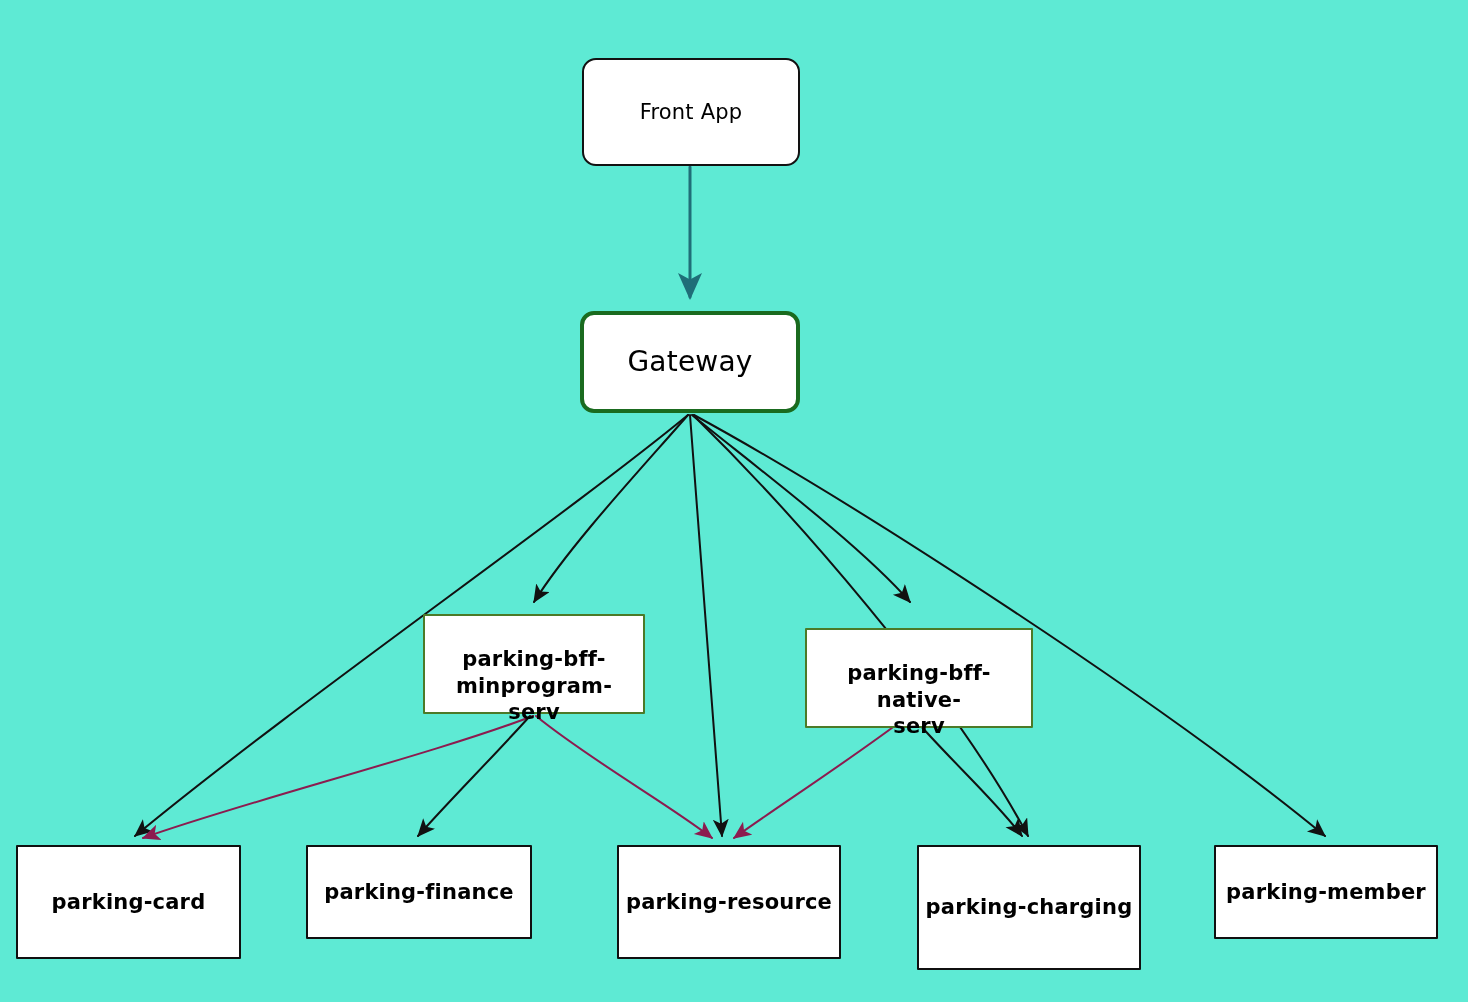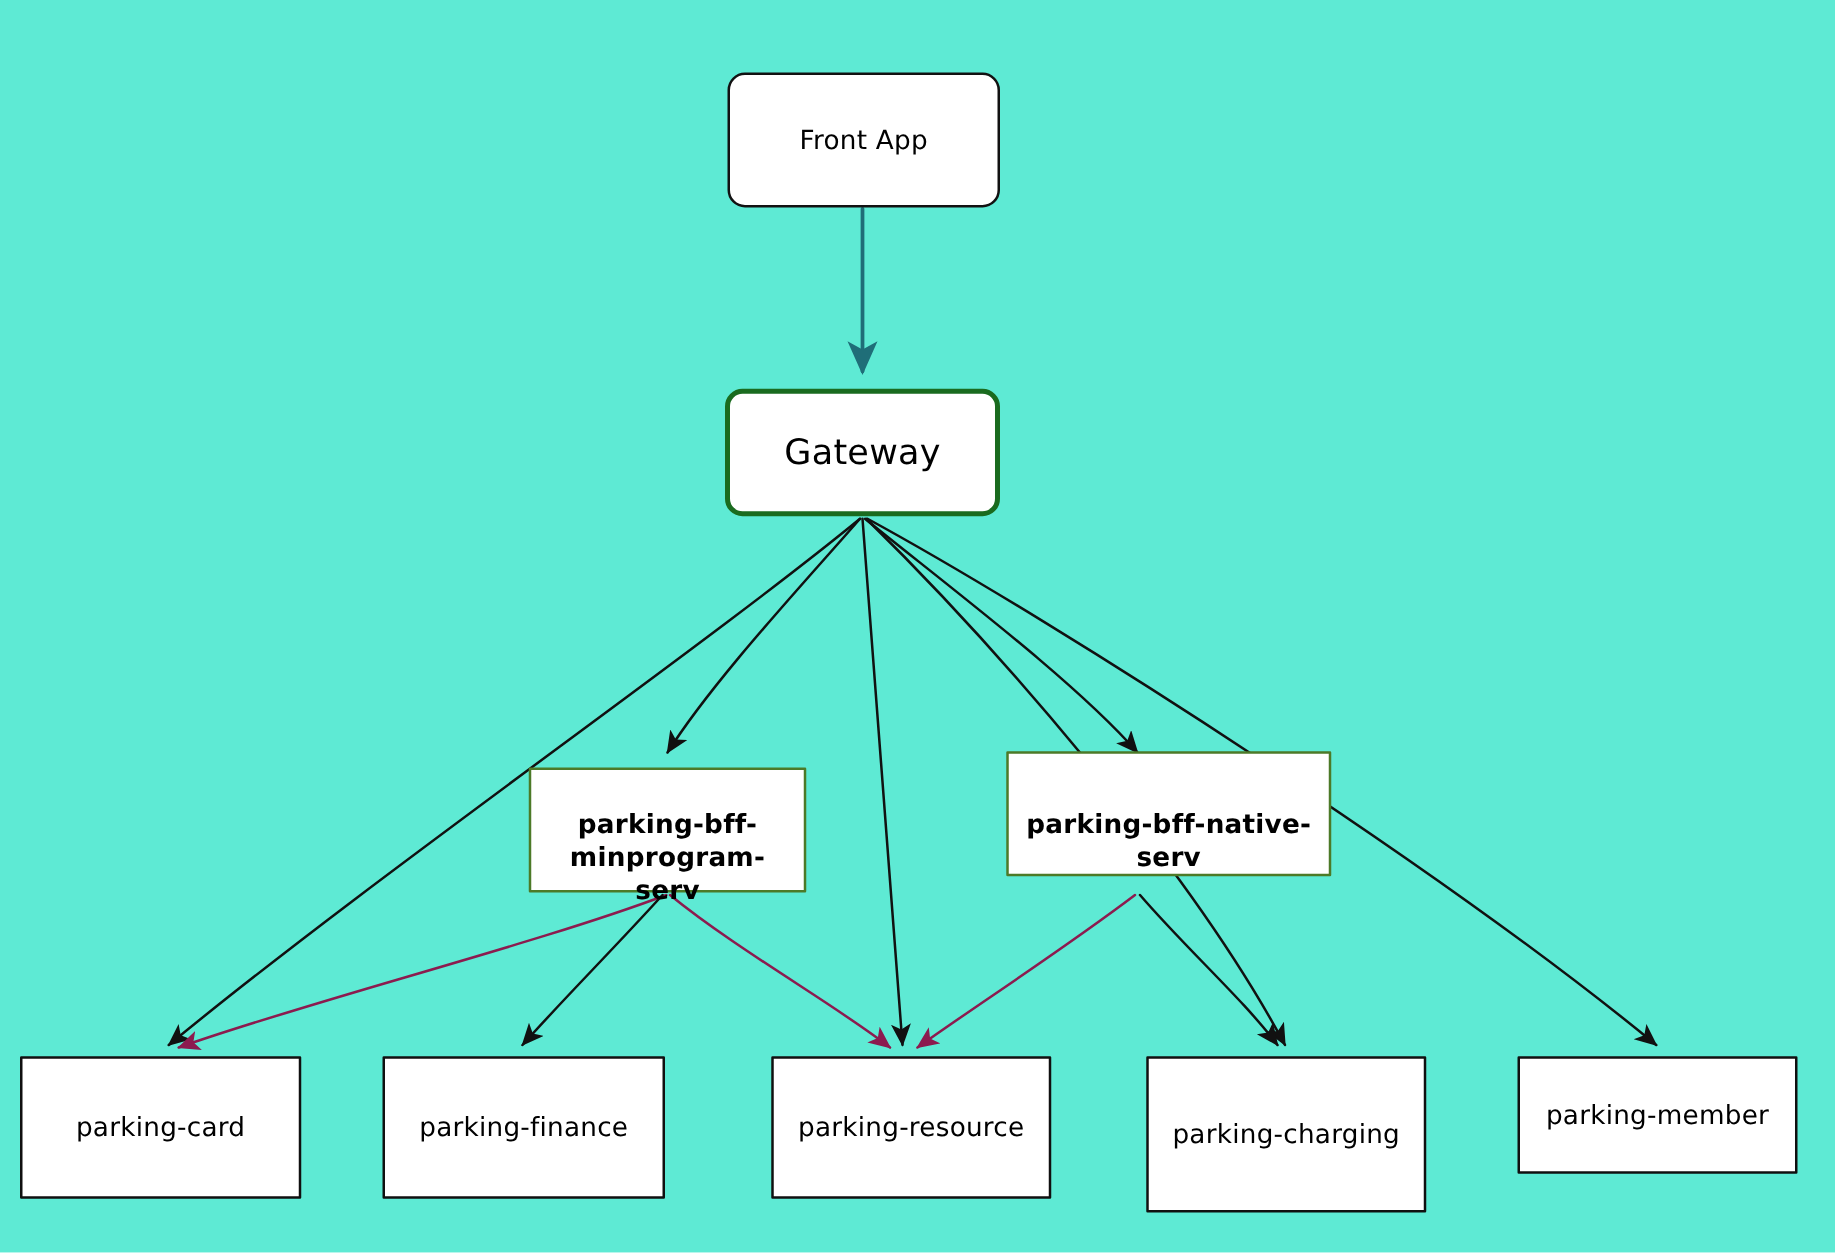--- a/index.html
+++ b/index.html
@@ -73,21 +73,21 @@
     font-weight: 700;
     margin-top: 44px;
   }
   
   .node-service {
     border: 2px solid #101010;
     border-radius: 1px;
   }
   .node-service .node-label {
     font-size: 21px;
-    font-weight: 400;
+    font-weight: 700;
   }
 </style>
 </head>
 <body>
 
 <div id="canvas">
 
   <svg id="edge-layer" viewBox="0 0 1468 1002" xmlns="http://www.w3.org/2000/svg">
     <defs>
       <marker id="ah-black" markerWidth="11" markerHeight="11" refX="8.4" refY="4" orient="auto" markerUnits="strokeWidth">
@@ -120,28 +120,28 @@
       <div class="node node-front" style="left: 582px; top: 58px; width: 218px; height: 108px;">
         <div class="node-label">Front App</div>
       </div>
       <div class="node node-gateway" style="left: 580px; top: 311px; width: 220px; height: 102px;">
         <div class="node-label">Gateway</div>
       </div>
       <div class="node node-bff" style="left: 423px; top: 614px; width: 222px; height: 100px;">
         <div class="node-label">parking-bff-
 minprogram-serv</div>
       </div>
-      <div class="node node-bff" style="left: 805px; top: 601px; width: 260px; height: 100px;">
+      <div class="node node-bff" style="left: 805px; top: 628px; width: 228px; height: 100px;">
         <div class="node-label">parking-bff-native-
 serv</div>
       </div>
       <div class="node node-service" style="left: 16px; top: 845px; width: 225px; height: 114px;">
         <div class="node-label">parking-card</div>
       </div>
-      <div class="node node-service" style="left: 306px; top: 845px; width: 226px; height: 114px; text-align: right;">
+      <div class="node node-service" style="left: 306px; top: 845px; width: 226px; height: 94px; text-align: right;">
         <div class="node-label">parking-finance</div>
       </div>
       <div class="node node-service" style="left: 617px; top: 845px; width: 224px; height: 114px;">
         <div class="node-label">parking-resource</div>
       </div>
       <div class="node node-service" style="left: 917px; top: 845px; width: 224px; height: 125px;">
         <div class="node-label">parking-charging</div>
       </div>
       <div class="node node-service" style="left: 1214px; top: 845px; width: 224px; height: 94px;">
         <div class="node-label">parking-member</div>

